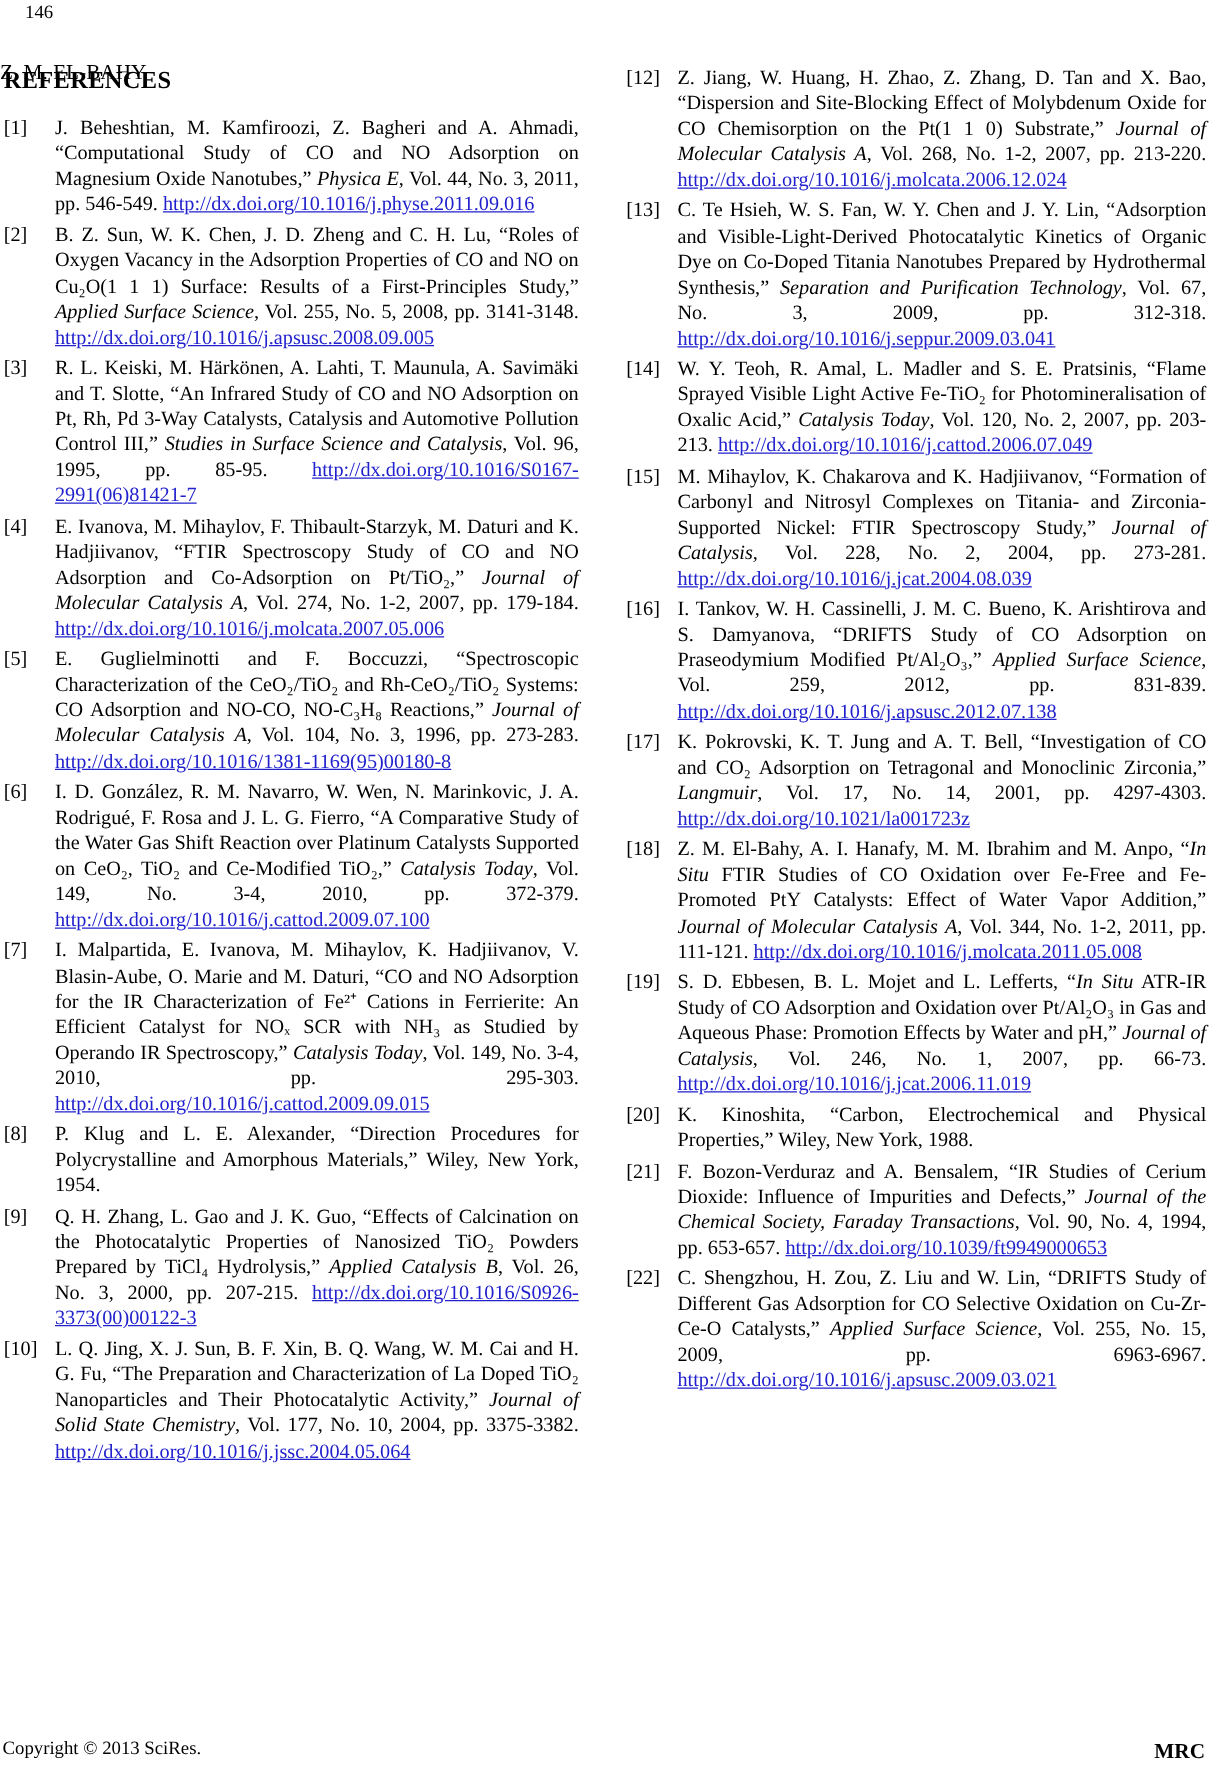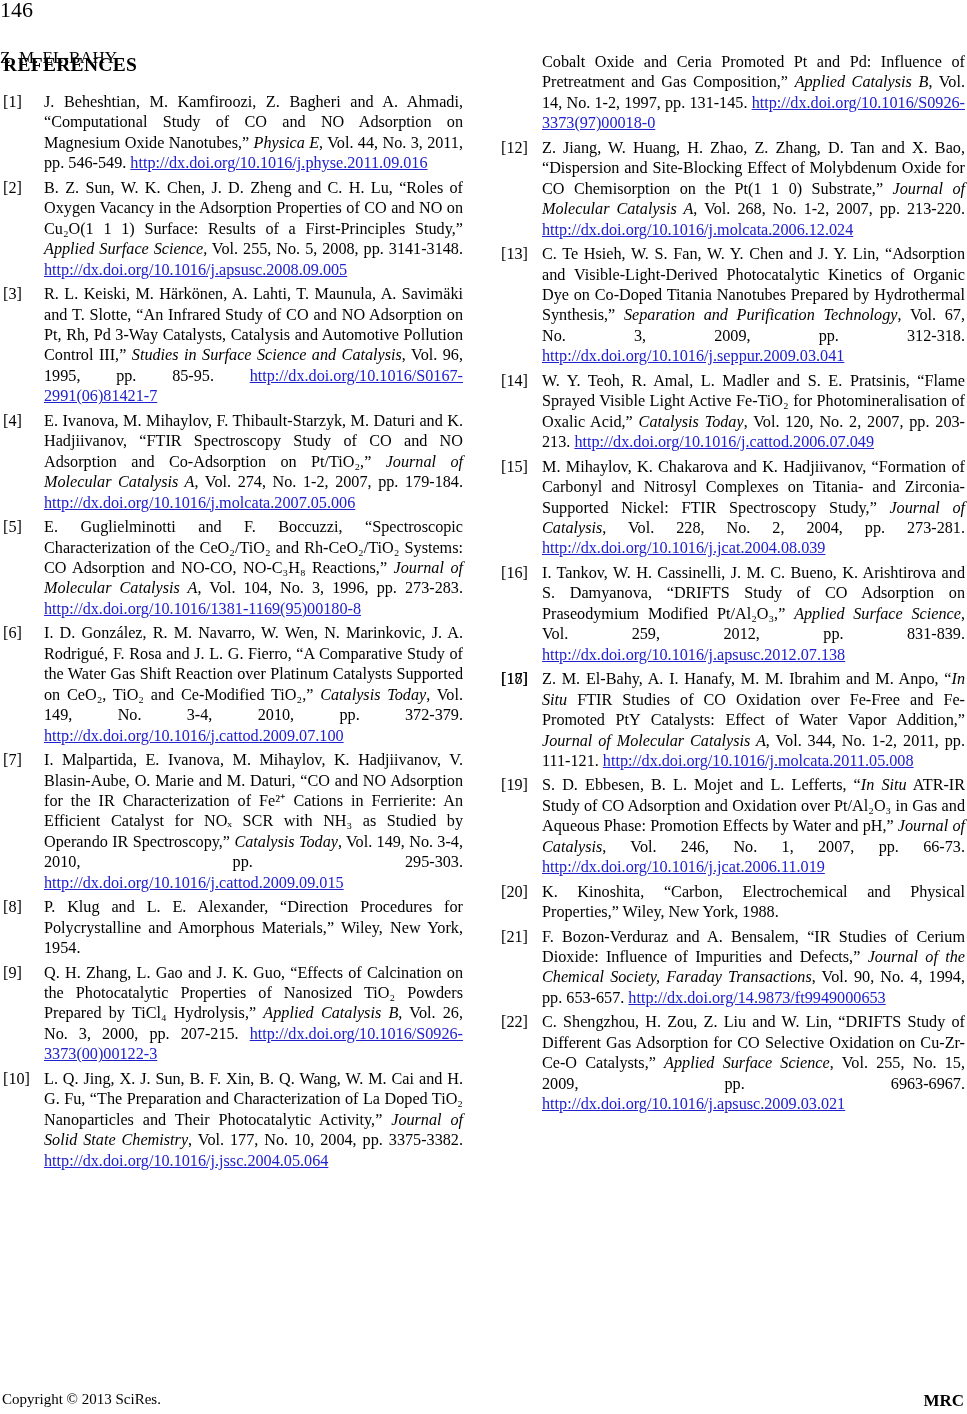--- a/index.html
+++ b/index.html
@@ -6,22 +6,22 @@
   body {
     width: 967px; height: 1414px;
     font-family: "Liberation Serif", serif;
     color: #000;
     position: relative;
     overflow: hidden;
   }
   .page { position: absolute; inset: 0; }
 
   .page-number {
-    position: absolute; left: 0; top: 0px;
-    font-size: 22px; line-height: 20px;
+    position: absolute; left: 20px; top: 0px;
+    font-size: 15px; line-height: 20px;
   }
   .running-title {
     position: absolute; left: 0; top: 0; width: 100%;
     text-align: left; font-size: 17px; line-height: 20px; margin-top: 48px;
   }
 
   .col { position: absolute; }
   .col-left  { left: 3px;   top: 50px; width: 460px; }
   .col-right { left: 501px; top: 52px; width: 464px; }
 
@@ -74,31 +74,30 @@
       <div class="ref"><span class="ref-label">[4]</span><span>E. Ivanova, M. Mihaylov, F. Thibault-Starzyk, M. Daturi and K. Hadjiivanov, “FTIR Spectroscopy Study of CO and NO Adsorption and Co-Adsorption on Pt/TiO₂,” <i>Journal of Molecular Catalysis A</i>, Vol. 274, No. 1-2, 2007, pp. 179-184. <a class="doi">http://dx.doi.org/10.1016/j.molcata.2007.05.006</a></span></div>
       <div class="ref"><span class="ref-label">[5]</span><span>E. Guglielminotti and F. Boccuzzi, “Spectroscopic Characterization of the CeO₂/TiO₂ and Rh-CeO₂/TiO₂ Systems: CO Adsorption and NO-CO, NO-C₃H₈ Reactions,” <i>Journal of Molecular Catalysis A</i>, Vol. 104, No. 3, 1996, pp. 273-283. <a class="doi">http://dx.doi.org/10.1016/1381-1169(95)00180-8</a></span></div>
       <div class="ref"><span class="ref-label">[6]</span><span>I. D. González, R. M. Navarro, W. Wen, N. Marinkovic, J. A. Rodrigué, F. Rosa and J. L. G. Fierro, “A Comparative Study of the Water Gas Shift Reaction over Platinum Catalysts Supported on CeO₂, TiO₂ and Ce-Modified TiO₂,” <i>Catalysis Today</i>, Vol. 149, No. 3-4, 2010, pp. 372-379. <a class="doi">http://dx.doi.org/10.1016/j.cattod.2009.07.100</a></span></div>
       <div class="ref"><span class="ref-label">[7]</span><span>I. Malpartida, E. Ivanova, M. Mihaylov, K. Hadjiivanov, V. Blasin-Aube, O. Marie and M. Daturi, “CO and NO Adsorption for the IR Characterization of Fe²⁺ Cations in Ferrierite: An Efficient Catalyst for NOₓ SCR with NH₃ as Studied by Operando IR Spectroscopy,” <i>Catalysis Today</i>, Vol. 149, No. 3-4, 2010, pp. 295-303. <a class="doi">http://dx.doi.org/10.1016/j.cattod.2009.09.015</a></span></div>
       <div class="ref"><span class="ref-label">[8]</span><span>P. Klug and L. E. Alexander, “Direction Procedures for Polycrystalline and Amorphous Materials,” Wiley, New York, 1954.</span></div>
       <div class="ref"><span class="ref-label">[9]</span><span>Q. H. Zhang, L. Gao and J. K. Guo, “Effects of Calcination on the Photocatalytic Properties of Nanosized TiO₂ Powders Prepared by TiCl₄ Hydrolysis,” <i>Applied Catalysis B</i>, Vol. 26, No. 3, 2000, pp. 207-215. <a class="doi">http://dx.doi.org/10.1016/S0926-3373(00)00122-3</a></span></div>
       <div class="ref"><span class="ref-label">[10]</span><span>L. Q. Jing, X. J. Sun, B. F. Xin, B. Q. Wang, W. M. Cai and H. G. Fu, “The Preparation and Characterization of La Doped TiO₂ Nanoparticles and Their Photocatalytic Activity,” <i>Journal of Solid State Chemistry</i>, Vol. 177, No. 10, 2004, pp. 3375-3382. <a class="doi">http://dx.doi.org/10.1016/j.jssc.2004.05.064</a></span></div>
     </div>
 
   <div class="col col-right" id="col-right">
-      <div class="ref"><span class="ref-label"></span><span>Cobalt Oxide and Ceria Promoted Pt and Pd: Influence of Pretreatment and Gas Composition,” <i>Applied Catalysis B</i>, Vol. 14, No. 1-2, 1997, pp. 131-145. <a class="doi">http://dx.doi.org/10.1016/S0926-3373(97)00018-0</a></span></div>
       <div class="ref"><span class="ref-label">[12]</span><span>Z. Jiang, W. Huang, H. Zhao, Z. Zhang, D. Tan and X. Bao, “Dispersion and Site-Blocking Effect of Molybdenum Oxide for CO Chemisorption on the Pt(1 1 0) Substrate,” <i>Journal of Molecular Catalysis A</i>, Vol. 268, No. 1-2, 2007, pp. 213-220. <a class="doi">http://dx.doi.org/10.1016/j.molcata.2006.12.024</a></span></div>
       <div class="ref"><span class="ref-label">[13]</span><span>C. Te Hsieh, W. S. Fan, W. Y. Chen and J. Y. Lin, “Adsorption and Visible-Light-Derived Photocatalytic Kinetics of Organic Dye on Co-Doped Titania Nanotubes Prepared by Hydrothermal Synthesis,” <i>Separation and Purification Technology</i>, Vol. 67, No. 3, 2009, pp. 312-318. <a class="doi">http://dx.doi.org/10.1016/j.seppur.2009.03.041</a></span></div>
       <div class="ref"><span class="ref-label">[14]</span><span>W. Y. Teoh, R. Amal, L. Madler and S. E. Pratsinis, “Flame Sprayed Visible Light Active Fe-TiO₂ for Photomineralisation of Oxalic Acid,” <i>Catalysis Today</i>, Vol. 120, No. 2, 2007, pp. 203-213. <a class="doi">http://dx.doi.org/10.1016/j.cattod.2006.07.049</a></span></div>
       <div class="ref"><span class="ref-label">[15]</span><span>M. Mihaylov, K. Chakarova and K. Hadjiivanov, “Formation of Carbonyl and Nitrosyl Complexes on Titania- and Zirconia-Supported Nickel: FTIR Spectroscopy Study,” <i>Journal of Catalysis</i>, Vol. 228, No. 2, 2004, pp. 273-281. <a class="doi">http://dx.doi.org/10.1016/j.jcat.2004.08.039</a></span></div>
       <div class="ref"><span class="ref-label">[16]</span><span>I. Tankov, W. H. Cassinelli, J. M. C. Bueno, K. Arishtirova and S. Damyanova, “DRIFTS Study of CO Adsorption on Praseodymium Modified Pt/Al₂O₃,” <i>Applied Surface Science</i>, Vol. 259, 2012, pp. 831-839. <a class="doi">http://dx.doi.org/10.1016/j.apsusc.2012.07.138</a></span></div>
-      <div class="ref"><span class="ref-label">[17]</span></div>
+      <div class="ref"><span class="ref-label">[17]</span><span>K. Pokrovski, K. T. Jung and A. T. Bell, “Investigation of CO and CO₂ Adsorption on Tetragonal and Monoclinic Zirconia,” <i>Langmuir</i>, Vol. 17, No. 14, 2001, pp. 4297-4303. <a class="doi">http://dx.doi.org/10.1021/la001723z</a></span></div>
       <div class="ref"><span class="ref-label">[18]</span><span>Z. M. El-Bahy, A. I. Hanafy, M. M. Ibrahim and M. Anpo, “<i>In Situ</i> FTIR Studies of CO Oxidation over Fe-Free and Fe-Promoted PtY Catalysts: Effect of Water Vapor Addition,” <i>Journal of Molecular Catalysis A</i>, Vol. 344, No. 1-2, 2011, pp. 111-121. <a class="doi">http://dx.doi.org/10.1016/j.molcata.2011.05.008</a></span></div>
       <div class="ref"><span class="ref-label">[19]</span><span>S. D. Ebbesen, B. L. Mojet and L. Lefferts, “<i>In Situ</i> ATR-IR Study of CO Adsorption and Oxidation over Pt/Al₂O₃ in Gas and Aqueous Phase: Promotion Effects by Water and pH,” <i>Journal of Catalysis</i>, Vol. 246, No. 1, 2007, pp. 66-73. <a class="doi">http://dx.doi.org/10.1016/j.jcat.2006.11.019</a></span></div>
       <div class="ref"><span class="ref-label">[20]</span><span>K. Kinoshita, “Carbon, Electrochemical and Physical Properties,” Wiley, New York, 1988.</span></div>
-      <div class="ref"><span class="ref-label">[21]</span><span>F. Bozon-Verduraz and A. Bensalem, “IR Studies of Cerium Dioxide: Influence of Impurities and Defects,” <i>Journal of the Chemical Society, Faraday Transactions</i>, Vol. 90, No. 4, 1994, pp. 653-657. <a class="doi">http://dx.doi.org/14.9873/ft9949000653</a></span></div>
+      <div class="ref"><span class="ref-label">[21]</span><span>F. Bozon-Verduraz and A. Bensalem, “IR Studies of Cerium Dioxide: Influence of Impurities and Defects,” <i>Journal of the Chemical Society, Faraday Transactions</i>, Vol. 90, No. 4, 1994, pp. 653-657. <a class="doi">http://dx.doi.org/10.1039/ft9949000653</a></span></div>
       <div class="ref"><span class="ref-label">[22]</span><span>C. Shengzhou, H. Zou, Z. Liu and W. Lin, “DRIFTS Study of Different Gas Adsorption for CO Selective Oxidation on Cu-Zr-Ce-O Catalysts,” <i>Applied Surface Science</i>, Vol. 255, No. 15, 2009, pp. 6963-6967. <a class="doi">http://dx.doi.org/10.1016/j.apsusc.2009.03.021</a></span></div>
     </div>
 
   <div class="footer-copyright">Copyright © 2013 SciRes.</div>
 
   <div class="footer-code">MRC</div>
 
 </div>
 
 </body></html>

